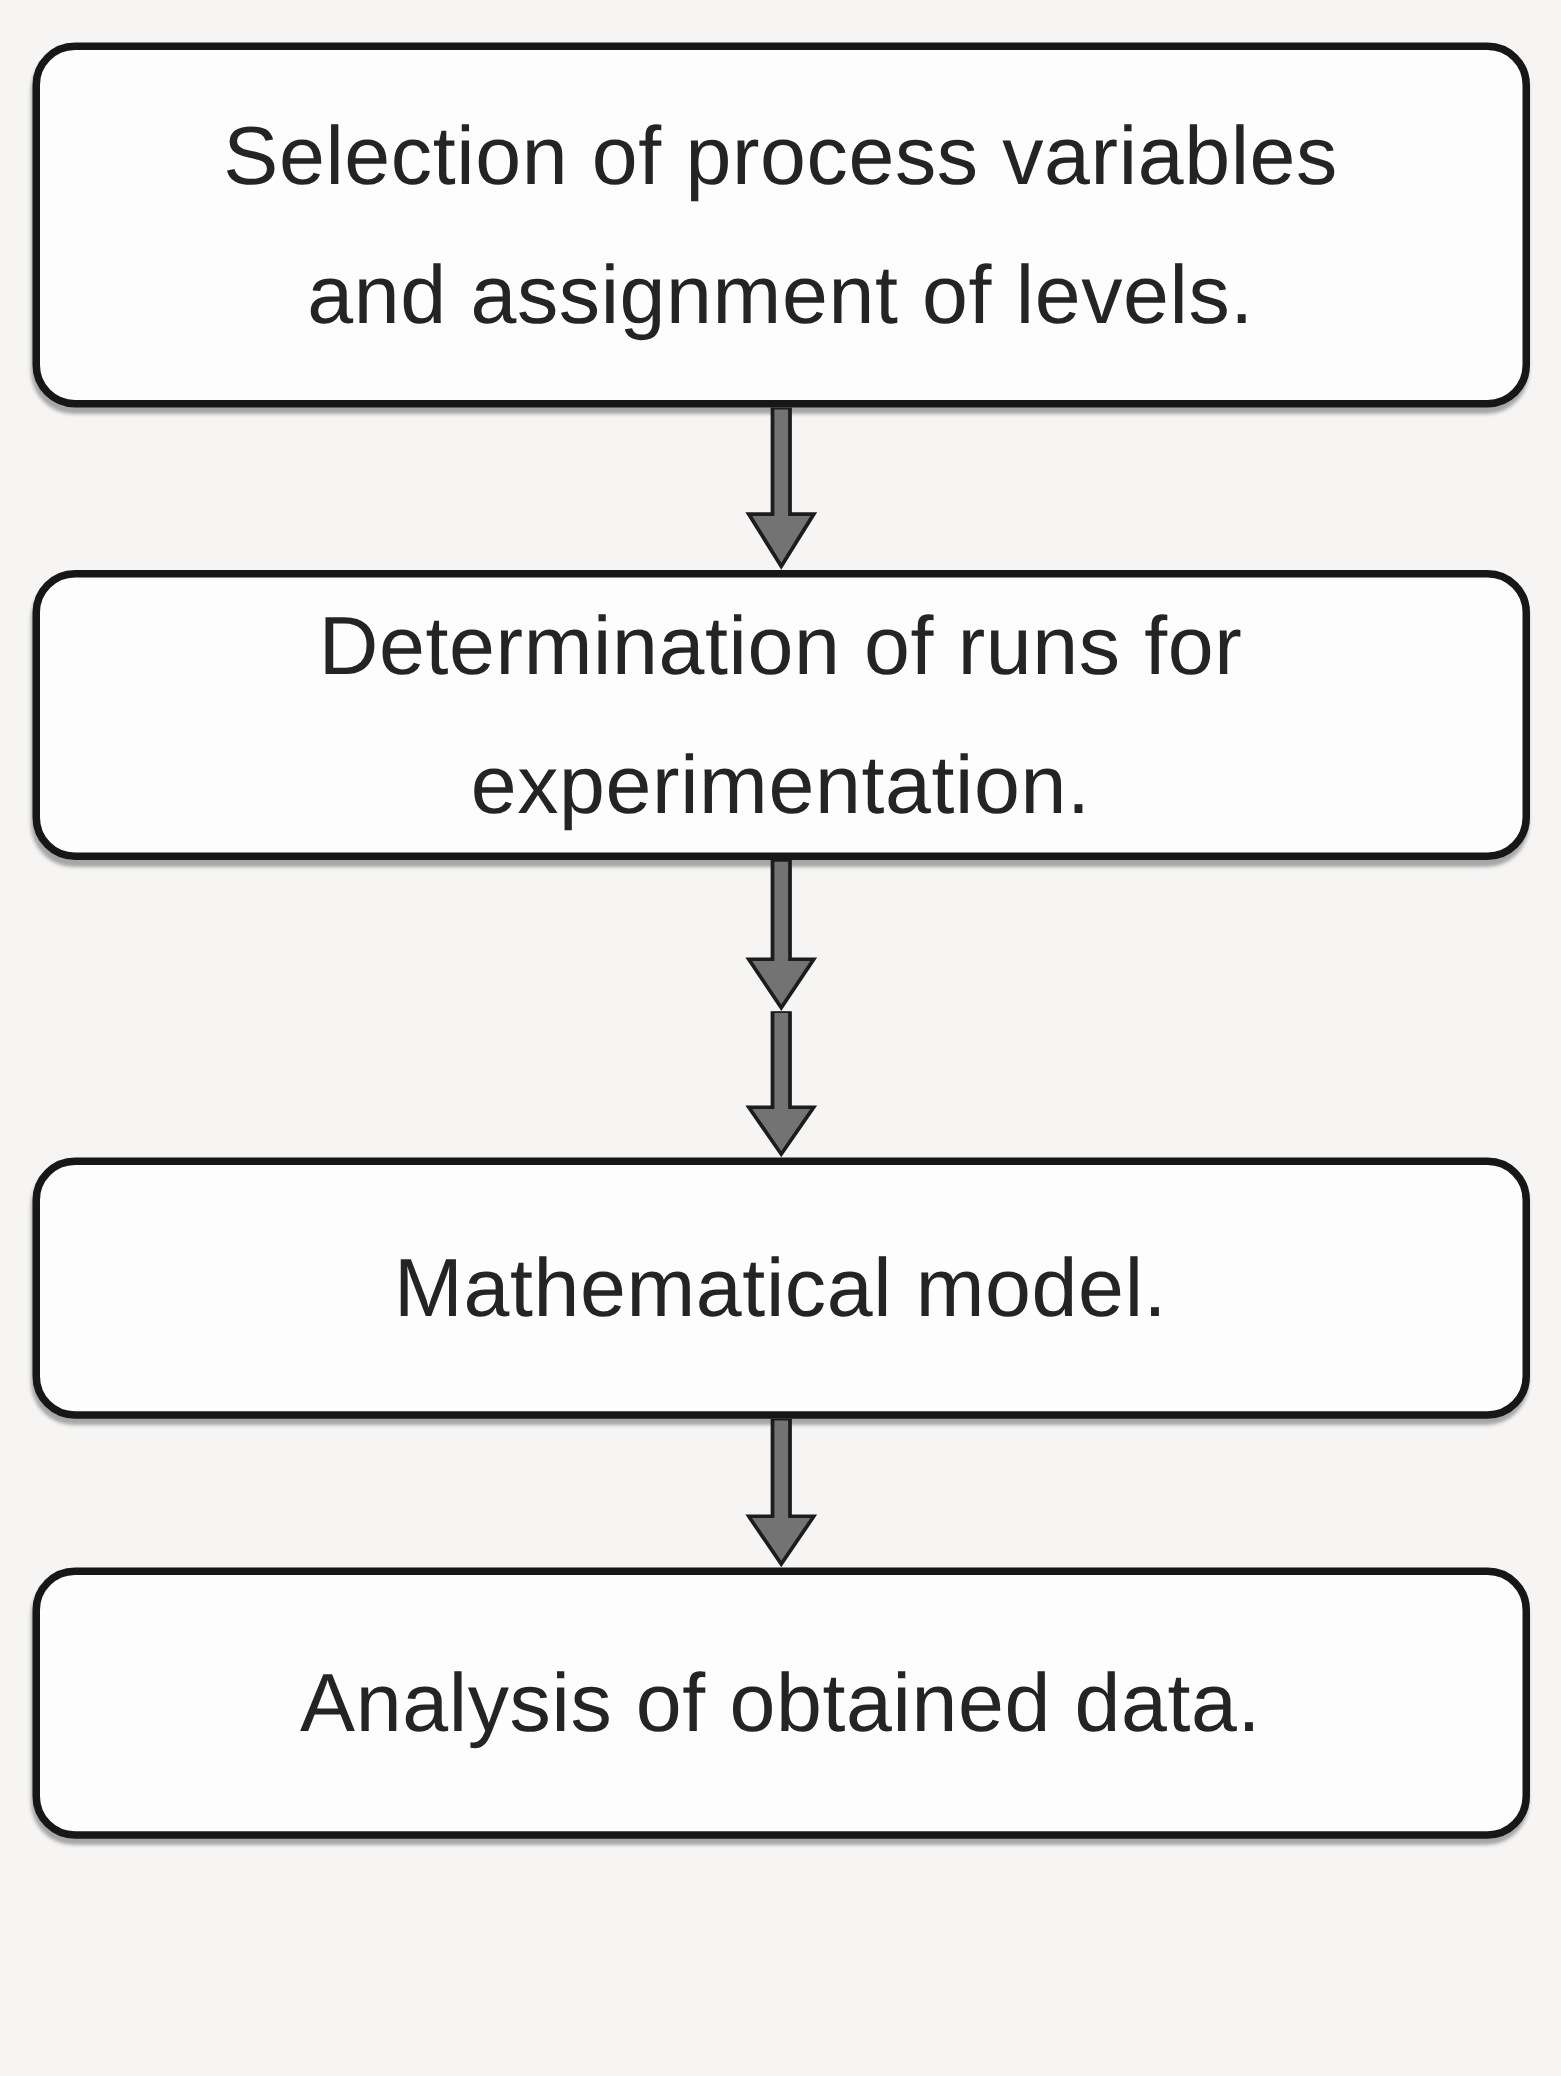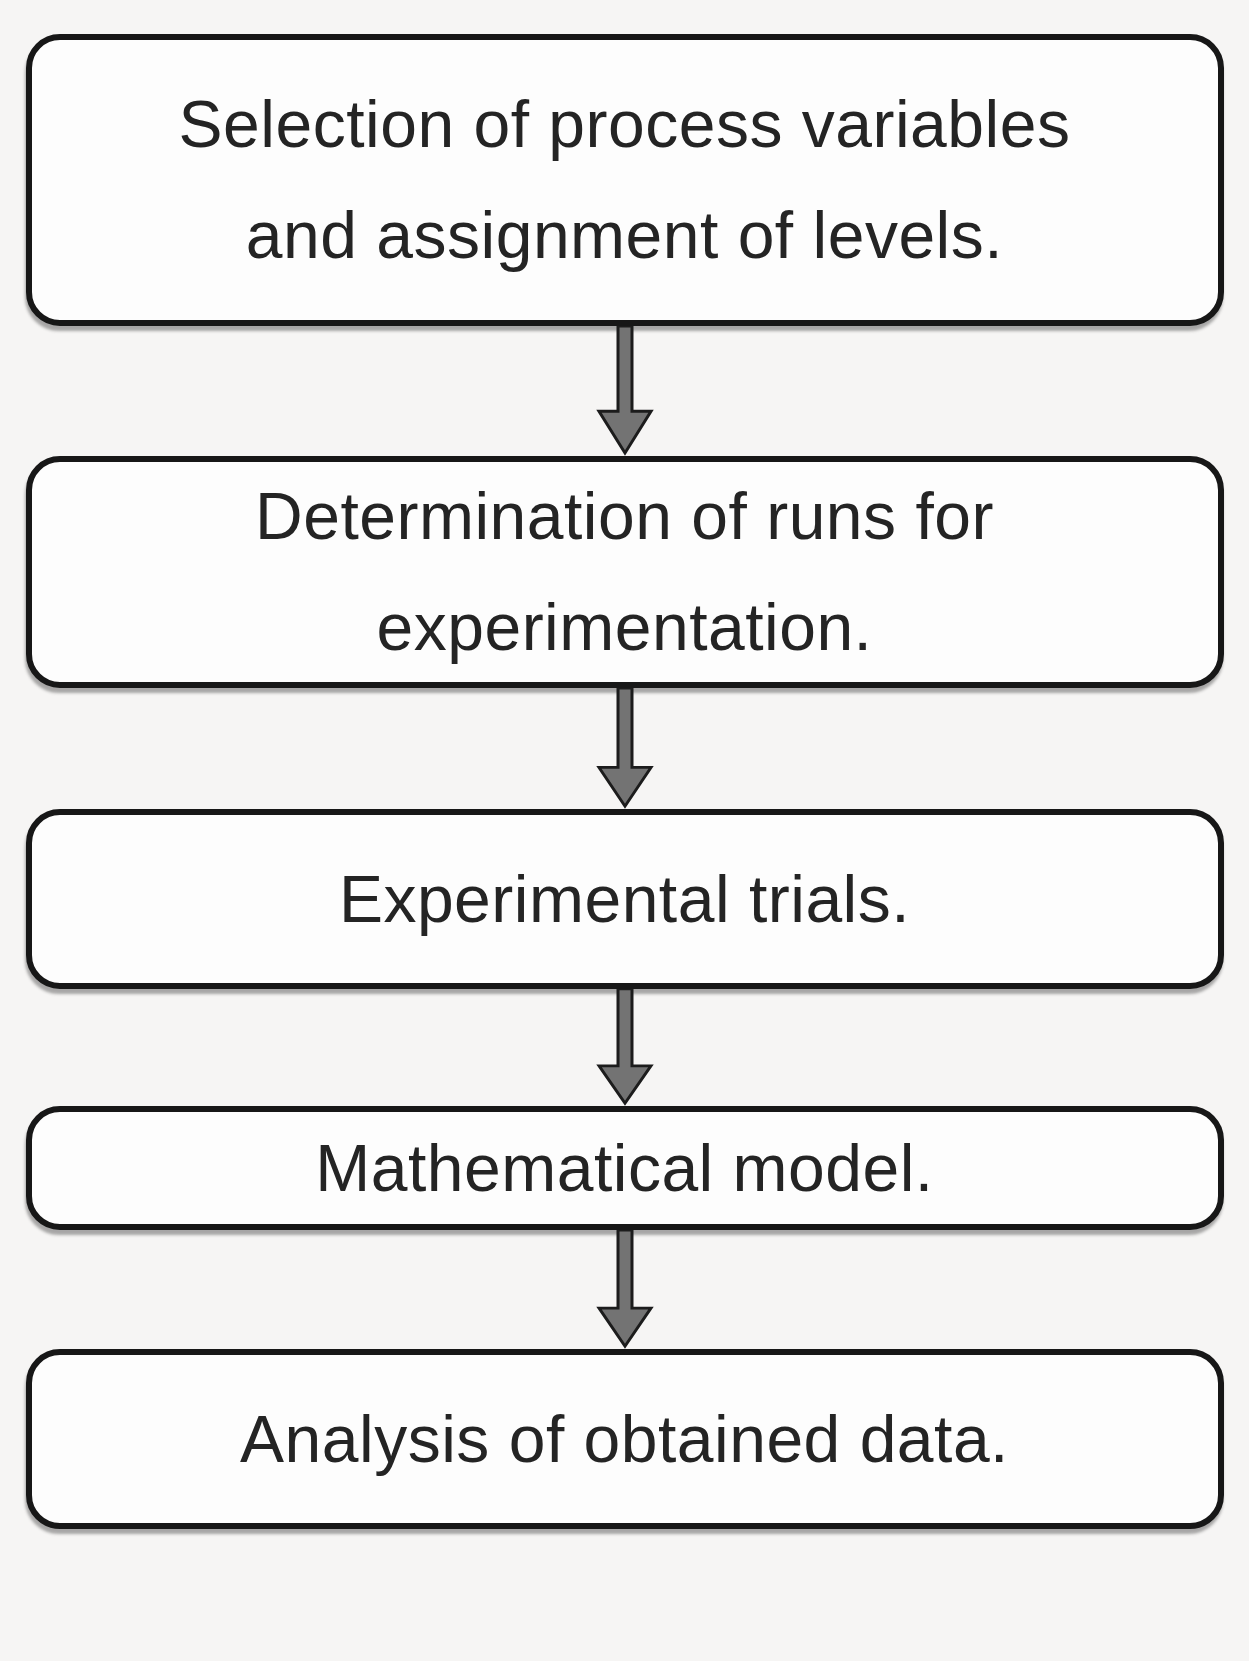--- a/index.html
+++ b/index.html
@@ -39,22 +39,22 @@
     max-width: 920px;
     text-align: center;
     font-size: 66px;
     line-height: 1.68;
     color: #242424;
     letter-spacing: 0.5px;
   }
   .h-tall-1 { height: 292px; }
   .h-tall-2 { height: 232px; }
   .h-short-1 { height: 180px; }
-  .h-short-2 { height: 124px; }
-  .h-short-3 { height: 180px; }
+  .h-short-2 { height: 209px; }
+  .h-short-3 { height: 217px; }
 
   .connector {
     flex: 0 0 auto;
     display: flex;
     justify-content: center;
     align-items: stretch;
   }
   .g1 { height: 130px; }
   .g2 { height: 121px; }
   .g3 { height: 117px; }
@@ -83,23 +83,20 @@
   <div class="flow-box h-tall-2">
     <p class="label">Determination of runs for experimentation.</p>
   </div>
 
   <div class="connector g2">
     <svg viewBox="0 0 64 128" preserveAspectRatio="none" aria-hidden="true">
       <path d="M25 0 H39 V84 H58 L32 125 L6 84 H25 Z" fill="#737373" stroke="#1c1c1c" stroke-width="3" stroke-linejoin="miter"></path>
     </svg>
   </div>
 
-  <div class="flow-box h-short-1">
-    <p class="label">Experimental trials.</p>
-  </div>
 
   <div class="connector g3">
     <svg viewBox="0 0 64 128" preserveAspectRatio="none" aria-hidden="true">
       <path d="M25 0 H39 V84 H58 L32 125 L6 84 H25 Z" fill="#737373" stroke="#1c1c1c" stroke-width="3" stroke-linejoin="miter"></path>
     </svg>
   </div>
 
   <div class="flow-box h-short-2">
     <p class="label">Mathematical model.</p>
   </div>

